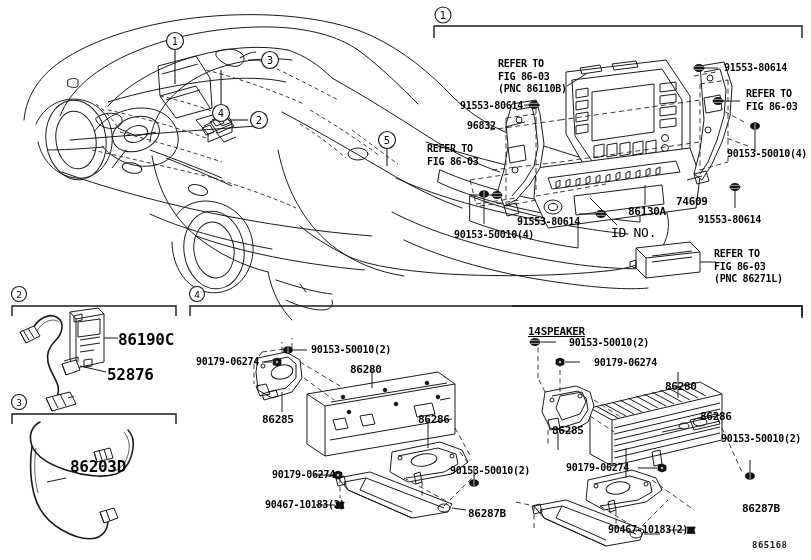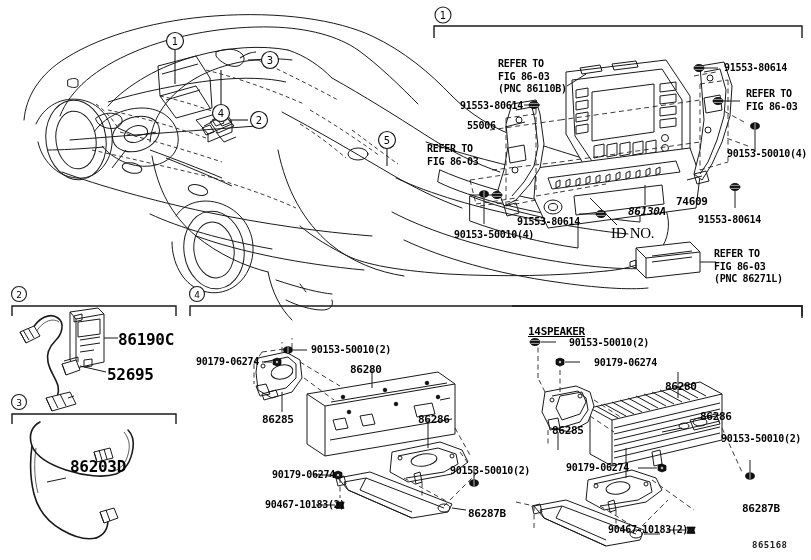--- a/index.html
+++ b/index.html
@@ -13,21 +13,21 @@
     position:absolute;
     font-family:"DejaVu Sans Mono","Liberation Mono",monospace;
     font-weight:bold;
     color:#000;
     white-space:pre;
     line-height:1.18;
     letter-spacing:-0.3px;
   }
   .lbl.s11{font-size:11px;}
   .lbl.s10{font-size:10px;}
-  .lbl.s9{font-size:15px;font-family:Liberation Serif, serif;}
+  .lbl.s9{font-size:13px;}
   .lbl.s12{font-size:16px;}
   .lbl.thin{font-weight:normal;}
   .refblk{line-height:1.25;}
   .under{text-decoration:underline;margin-top:17px;}
   .wm{
     position:absolute;
     font-family:"DejaVu Sans Mono","Liberation Mono",monospace;
     font-size:9px;font-weight:bold;color:#222;letter-spacing:0.5px;
   }
   svg{display:block;}
@@ -587,39 +587,39 @@
     <use href="#screwHead" x="750" y="476"></use>
     <line x1="750" y1="472" x2="750" y2="460"></line>
     <line x1="644" y1="534" x2="660" y2="534"></line>
   </g>
 </svg>
 
 <div class="lbl s10 refblk" style="left:498px;top:58px;">REFER TO
 FIG 86-03
 (PNC 86110B)</div>
 <div class="lbl s10" style="left:460px;top:100px;">91553-80614</div>
-<div class="lbl s10" style="left:467px;top:120px;">55006</div>
+<div class="lbl s10" style="left:467px;top:120px;">96832</div>
 <div class="lbl s10 refblk" style="left:427px;top:143px;">REFER TO
 FIG 86-03</div>
 <div class="lbl s10" style="left:724px;top:62px;">91553-80614</div>
 <div class="lbl s10 refblk" style="left:746px;top:88px;">REFER TO
 FIG 86-03</div>
 <div class="lbl s10" style="left:727px;top:148px;">90153-50010(4)</div>
 <div class="lbl s11" style="left:676px;top:196px;">74609</div>
 <div class="lbl s10" style="left:698px;top:214px;">91553-80614</div>
 <div class="lbl s10" style="left:454px;top:229px;">90153-50010(4)</div>
 <div class="lbl s10" style="left:517px;top:216px;">91553-80614</div>
-<div class="lbl s11" style="left:628px;top:206px;font-style:italic;">86130A</div>
+<div class="lbl s11" style="left:628px;top:206px;">86130A</div>
 <div class="lbl s9 thin" style="left:611px;top:225px;">ID NO.</div>
 <div class="lbl s10 refblk" style="left:714px;top:248px;">REFER TO
 FIG 86-03
 (PNC 86271L)</div>
 
 <div class="lbl s12" style="left:118px;top:331px;">86190C</div>
-<div class="lbl s12" style="left:107px;top:366px;">52695</div>
+<div class="lbl s12" style="left:107px;top:366px;">52876</div>
 
 <div class="lbl s12" style="left:70px;top:458px;">86203D</div>
 
 <div class="lbl s10" style="left:196px;top:356px;">90179-06274</div>
 <div class="lbl s10" style="left:311px;top:344px;">90153-50010(2)</div>
 <div class="lbl s11" style="left:350px;top:364px;">86280</div>
 <div class="lbl s11" style="left:262px;top:414px;">86285</div>
 <div class="lbl s11" style="left:418px;top:414px;">86286</div>
 <div class="lbl s10" style="left:272px;top:469px;">90179-06274</div>
 <div class="lbl s10" style="left:450px;top:465px;">90153-50010(2)</div>

